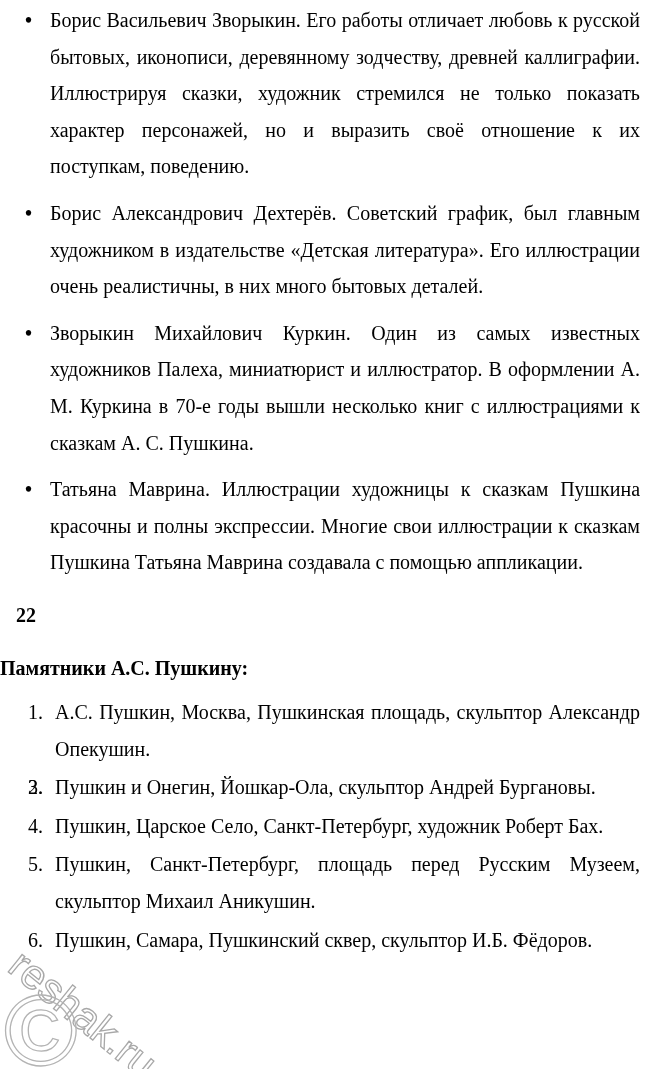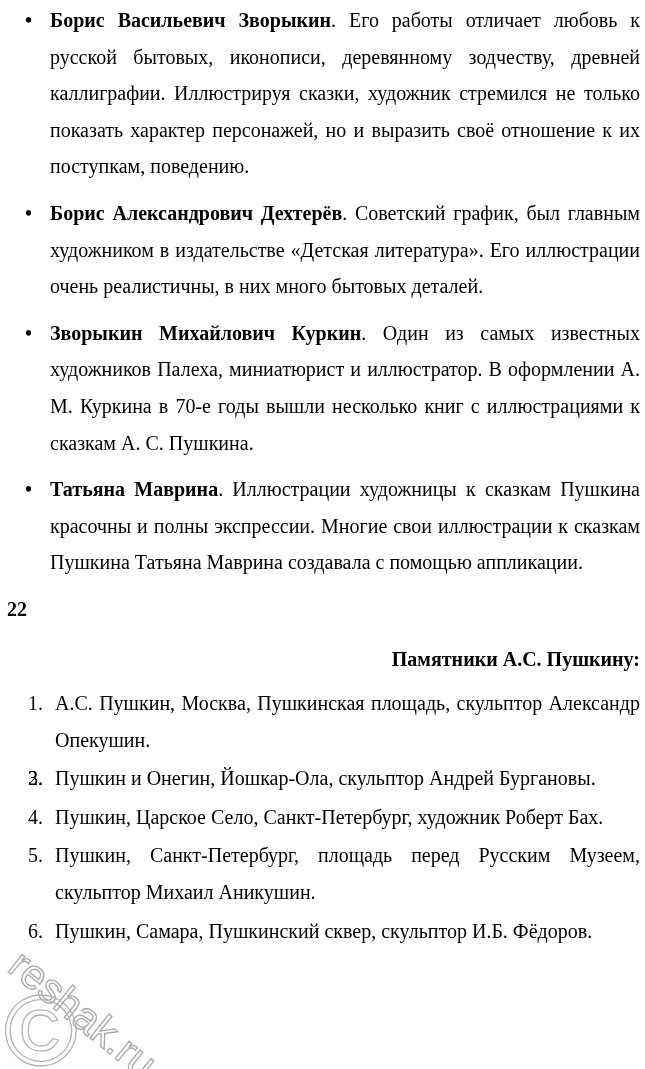--- a/index.html
+++ b/index.html
@@ -22,32 +22,31 @@
     padding-left: 50px;
     margin: 0 0 10px 0;
     text-align: justify;
   }
   .bullet {
     position: absolute;
     left: 25px;
     top: 0;
     font-weight: bold;
   }
-  .artist-name { font-weight: bold; }
+  .artist-name { font-weight: normal; }
   .page-number {
     font-weight: bold;
-    margin: 7px;
+    margin: 16px;
     padding-left: 0;
   }
   .section-heading {
     font-weight: bold;
     font-size: 20px;
     margin: 13px 0 0 0;
     padding: 0;
-    text-align: right;
   }
   .monuments { list-style: none; margin: 8px 0 0 0; padding: 0; }
   .monuments li {
     position: relative;
     padding-left: 55px;
     margin: 0 0 2px 0;
     text-align: justify;
   }
   .num {
     position: absolute;

